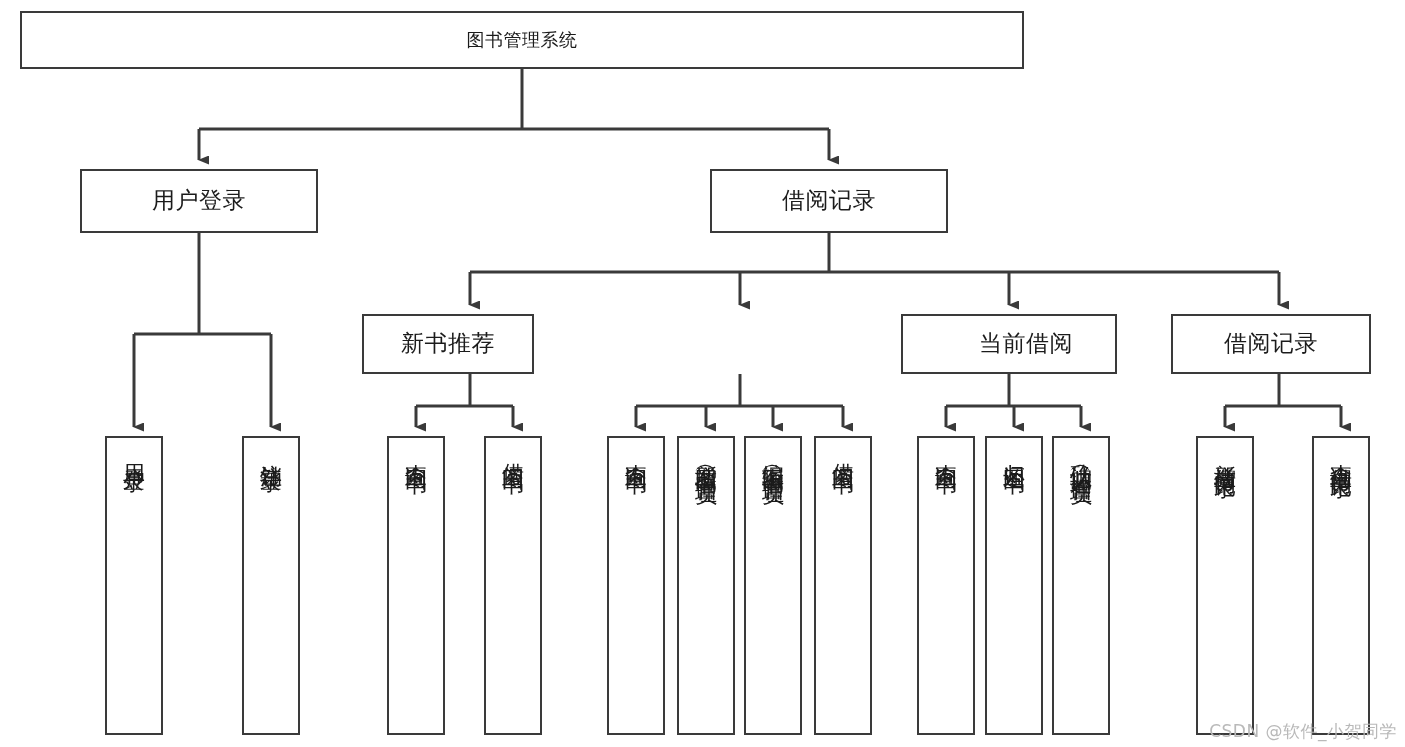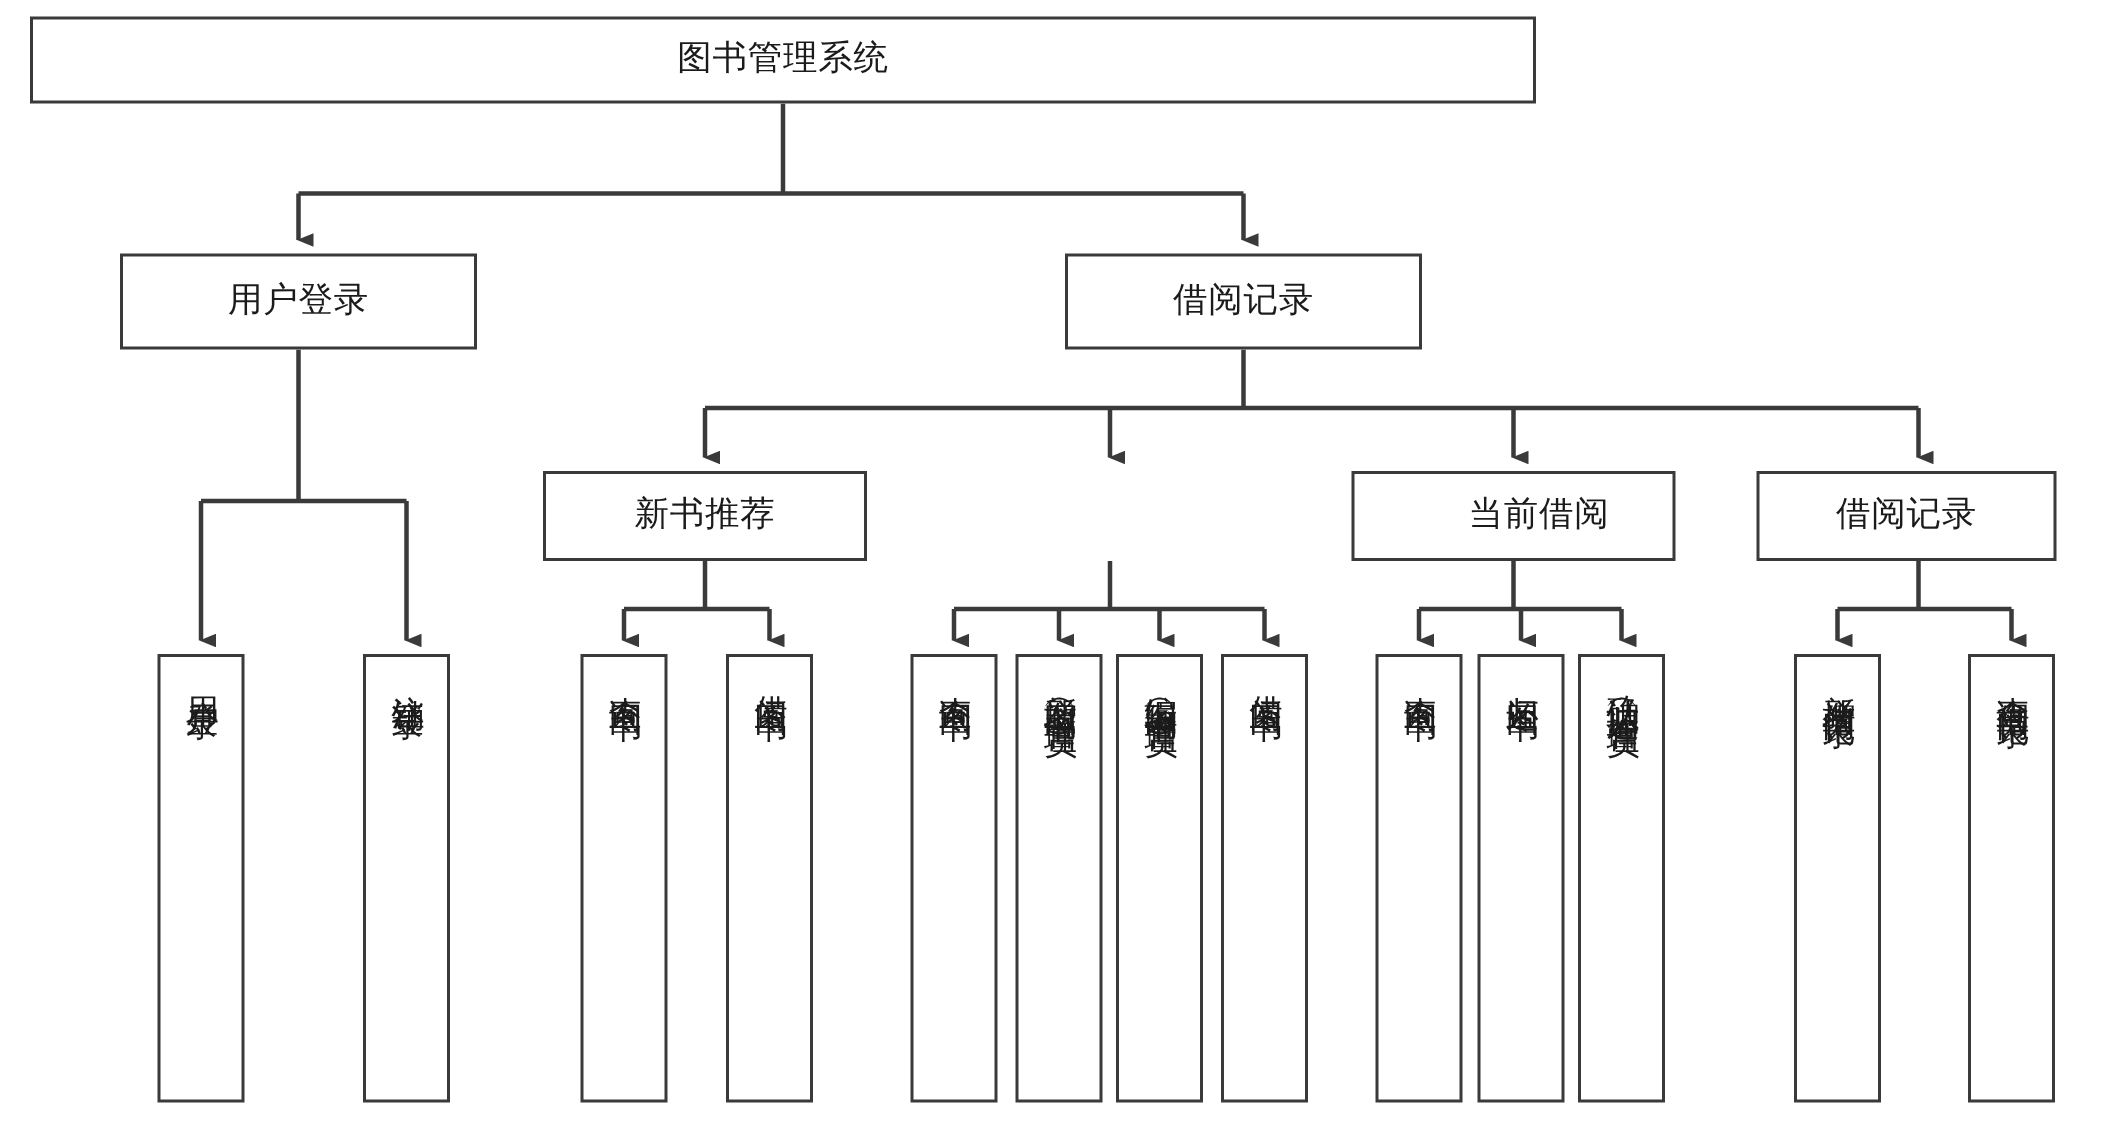--- a/index.html
+++ b/index.html
@@ -37,21 +37,21 @@
     color: #1b1b1b;
     z-index: 2;
   }
   .node.level-0,
   .node.level-1,
   .node.level-2 {
     font-size: 23px;
     line-height: 1.1;
     letter-spacing: 0.5px;
   }
-  .node.level-0 { font-size: 23px; }
+  .node.level-0 { font-size: 18px; }
   .node .label-h {
     white-space: nowrap;
   }
   .node.leaf {
     font-size: 22px;
     align-items: flex-start;
     justify-content: center;
     padding-top: 8px;
   }
   .node.leaf .label-v {
@@ -145,21 +145,21 @@
     <span class="label-h">图书管理系统</span>
   </div>
 
   <div class="node level-1" style="left:80px; top:169px; width:238px; height:64px;">
     <span class="label-h">用户登录</span>
   </div>
   <div class="node level-1" style="left:710px; top:169px; width:238px; height:64px;">
     <span class="label-h">借阅记录</span>
   </div>
 
-  <div class="node level-2" style="left:362px; top:314px; width:216px; height:60px;">
+  <div class="node level-2" style="left:362px; top:314px; width:172px; height:60px;">
     <span class="label-h">新书推荐</span>
   </div>
   <div class="node level-2" style="left:901px; top:314px; width:216px; height:60px;padding-left:34px;">
     <span class="label-h">当前借阅</span>
   </div>
   <div class="node level-2" style="left:1171px; top:314px; width:200px; height:60px;">
     <span class="label-h">借阅记录</span>
   </div>
 
   <div class="node leaf" style="left:105px; top:436px; width:58px; height:299px;">
@@ -195,14 +195,15 @@
   <div class="node leaf" style="left:1052px; top:436px; width:58px; height:299px;">
     <span class="label-v">确认归还（管理员）</span>
   </div>
   <div class="node leaf" style="left:1196px; top:436px; width:58px; height:299px;">
     <span class="label-v">新增借阅记录</span>
   </div>
   <div class="node leaf" style="left:1312px; top:436px; width:58px; height:299px;">
     <span class="label-v">查询借阅记录</span>
   </div>
 
+  <div id="watermark">CSDN @软件_小贺同学</div>
 
 </div>
 
 </body></html>

